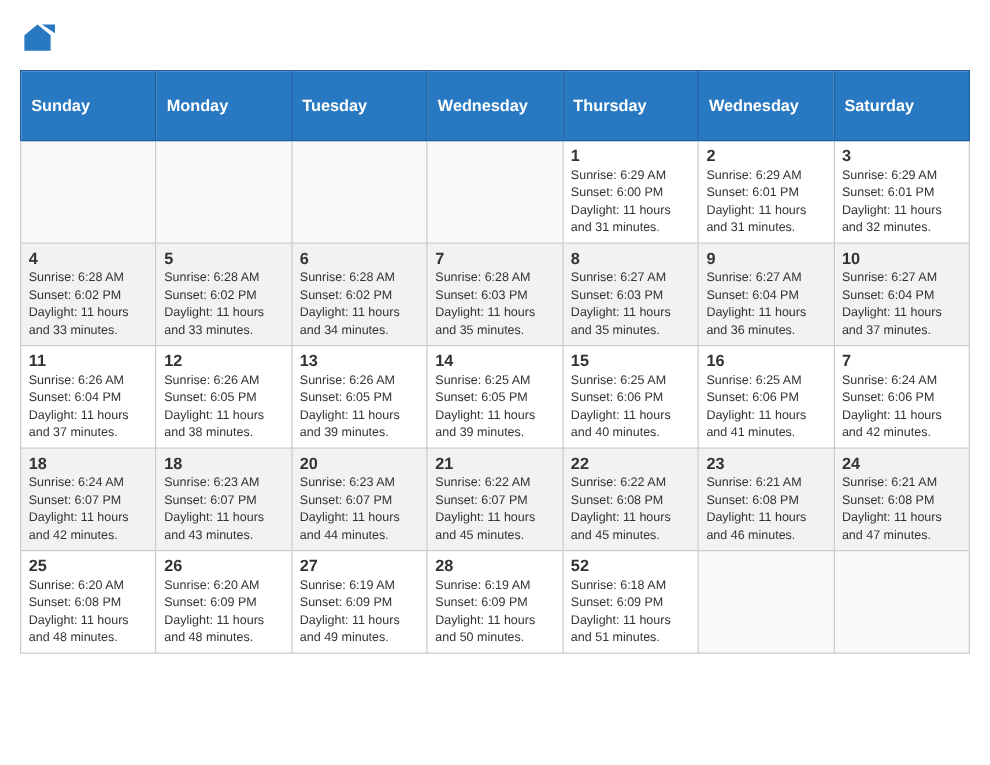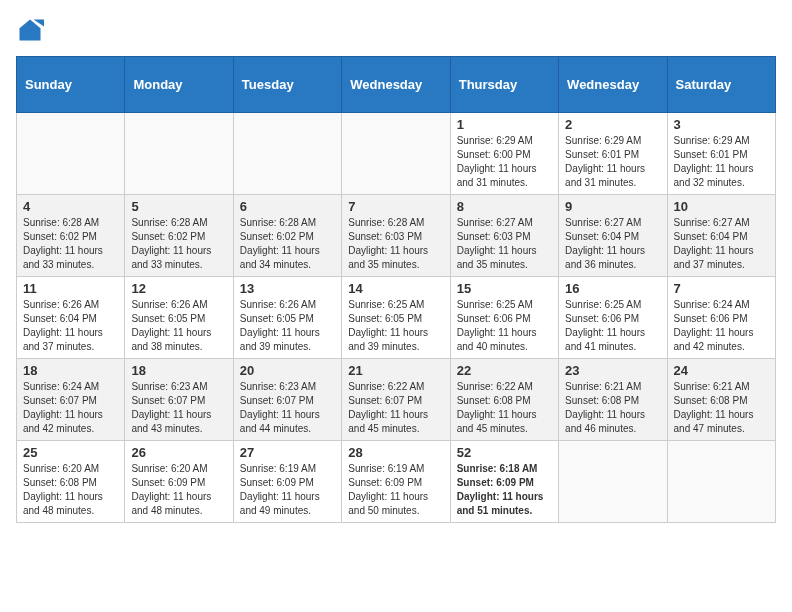--- a/index.html
+++ b/index.html
@@ -300,21 +300,21 @@
 Daylight: 11 hours and 49 minutes.</div>
         </td>
         <td>
           <span class="day-number">28</span>
           <div class="day-info" style="white-space: pre-line;">Sunrise: 6:19 AM
 Sunset: 6:09 PM
 Daylight: 11 hours and 50 minutes.</div>
         </td>
         <td>
           <span class="day-number">52</span>
-          <div class="day-info" style="white-space: pre-line; font-weight: bold;">Sunrise: 6:18 AM
+          <div class="day-info" style="white-space: pre-line;">Sunrise: 6:18 AM
 Sunset: 6:09 PM
 Daylight: 11 hours and 51 minutes.</div>
         </td>
         <td class="empty"></td>
         <td class="empty"></td>
       </tr>
     </tbody>
 </table>
 
 </body></html>

